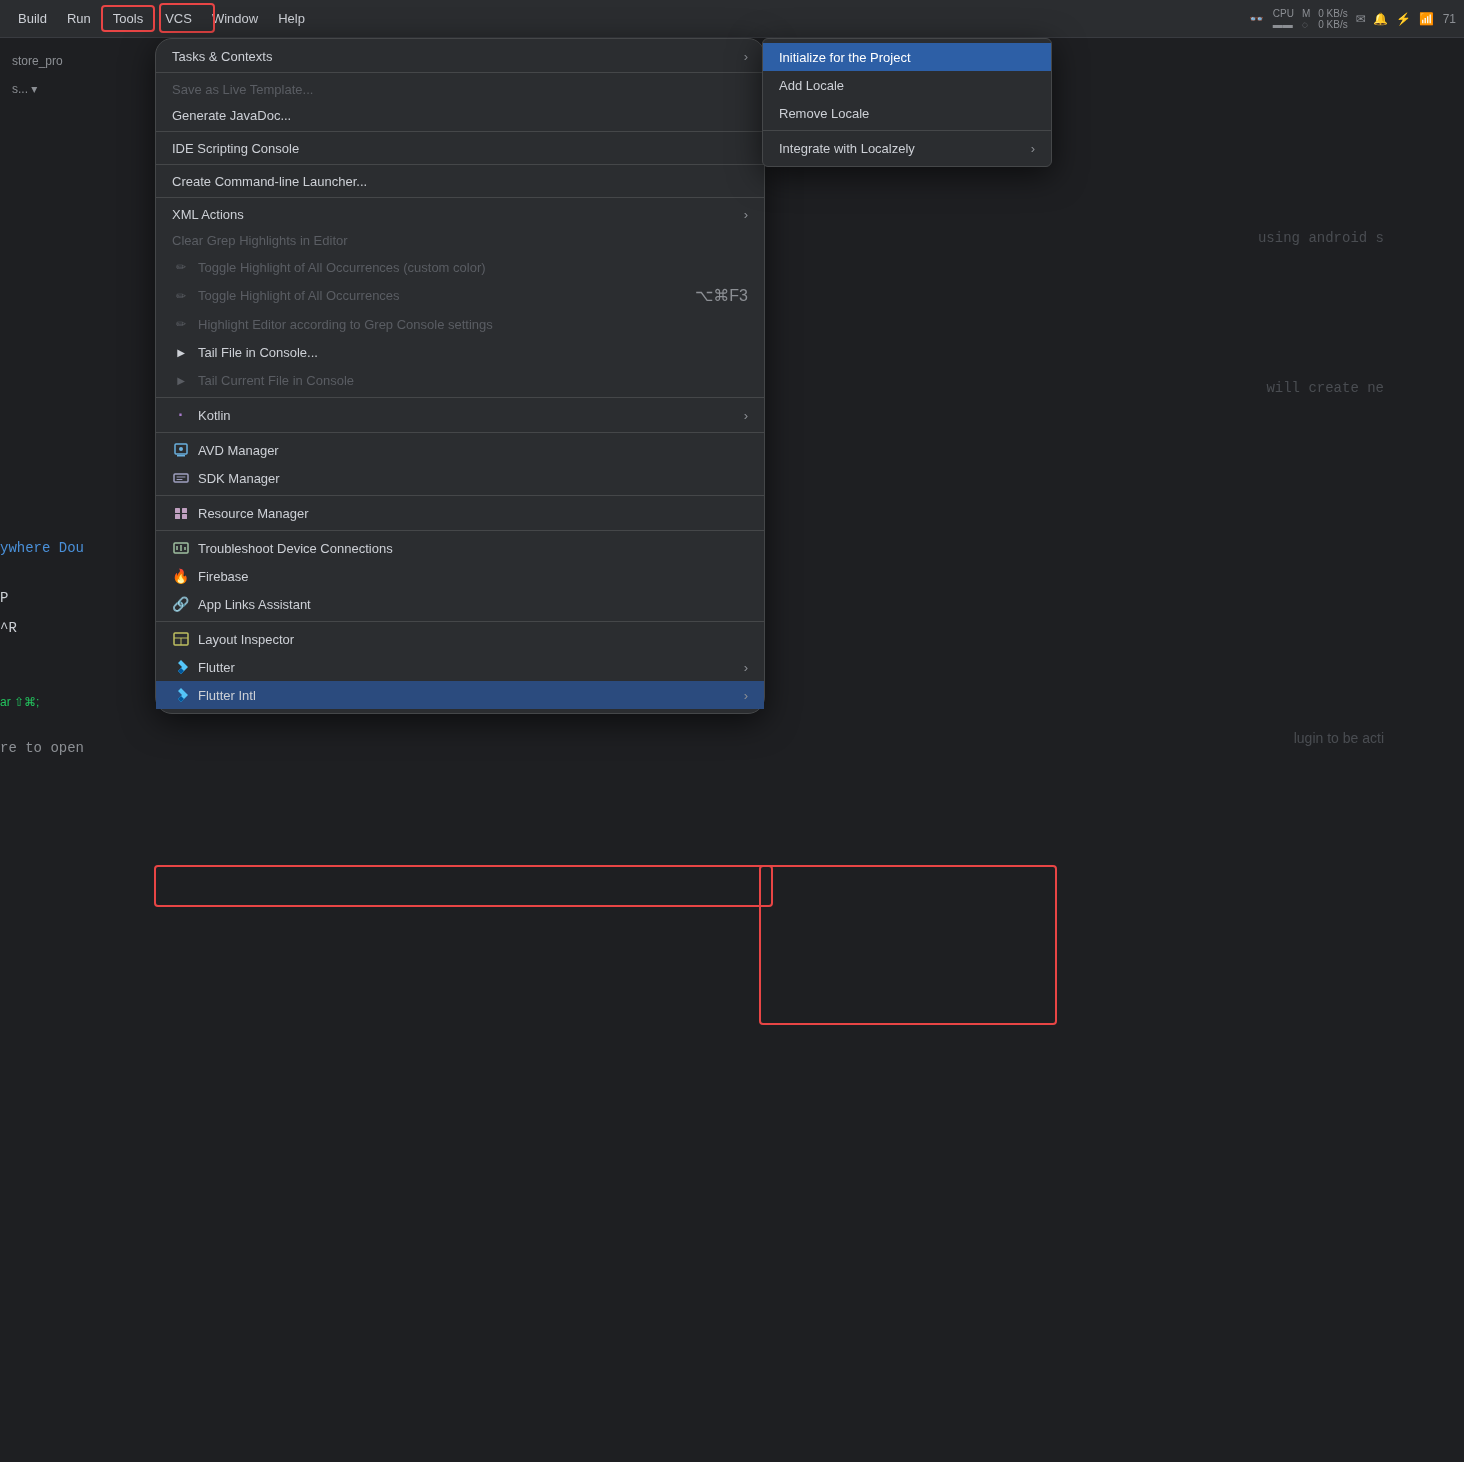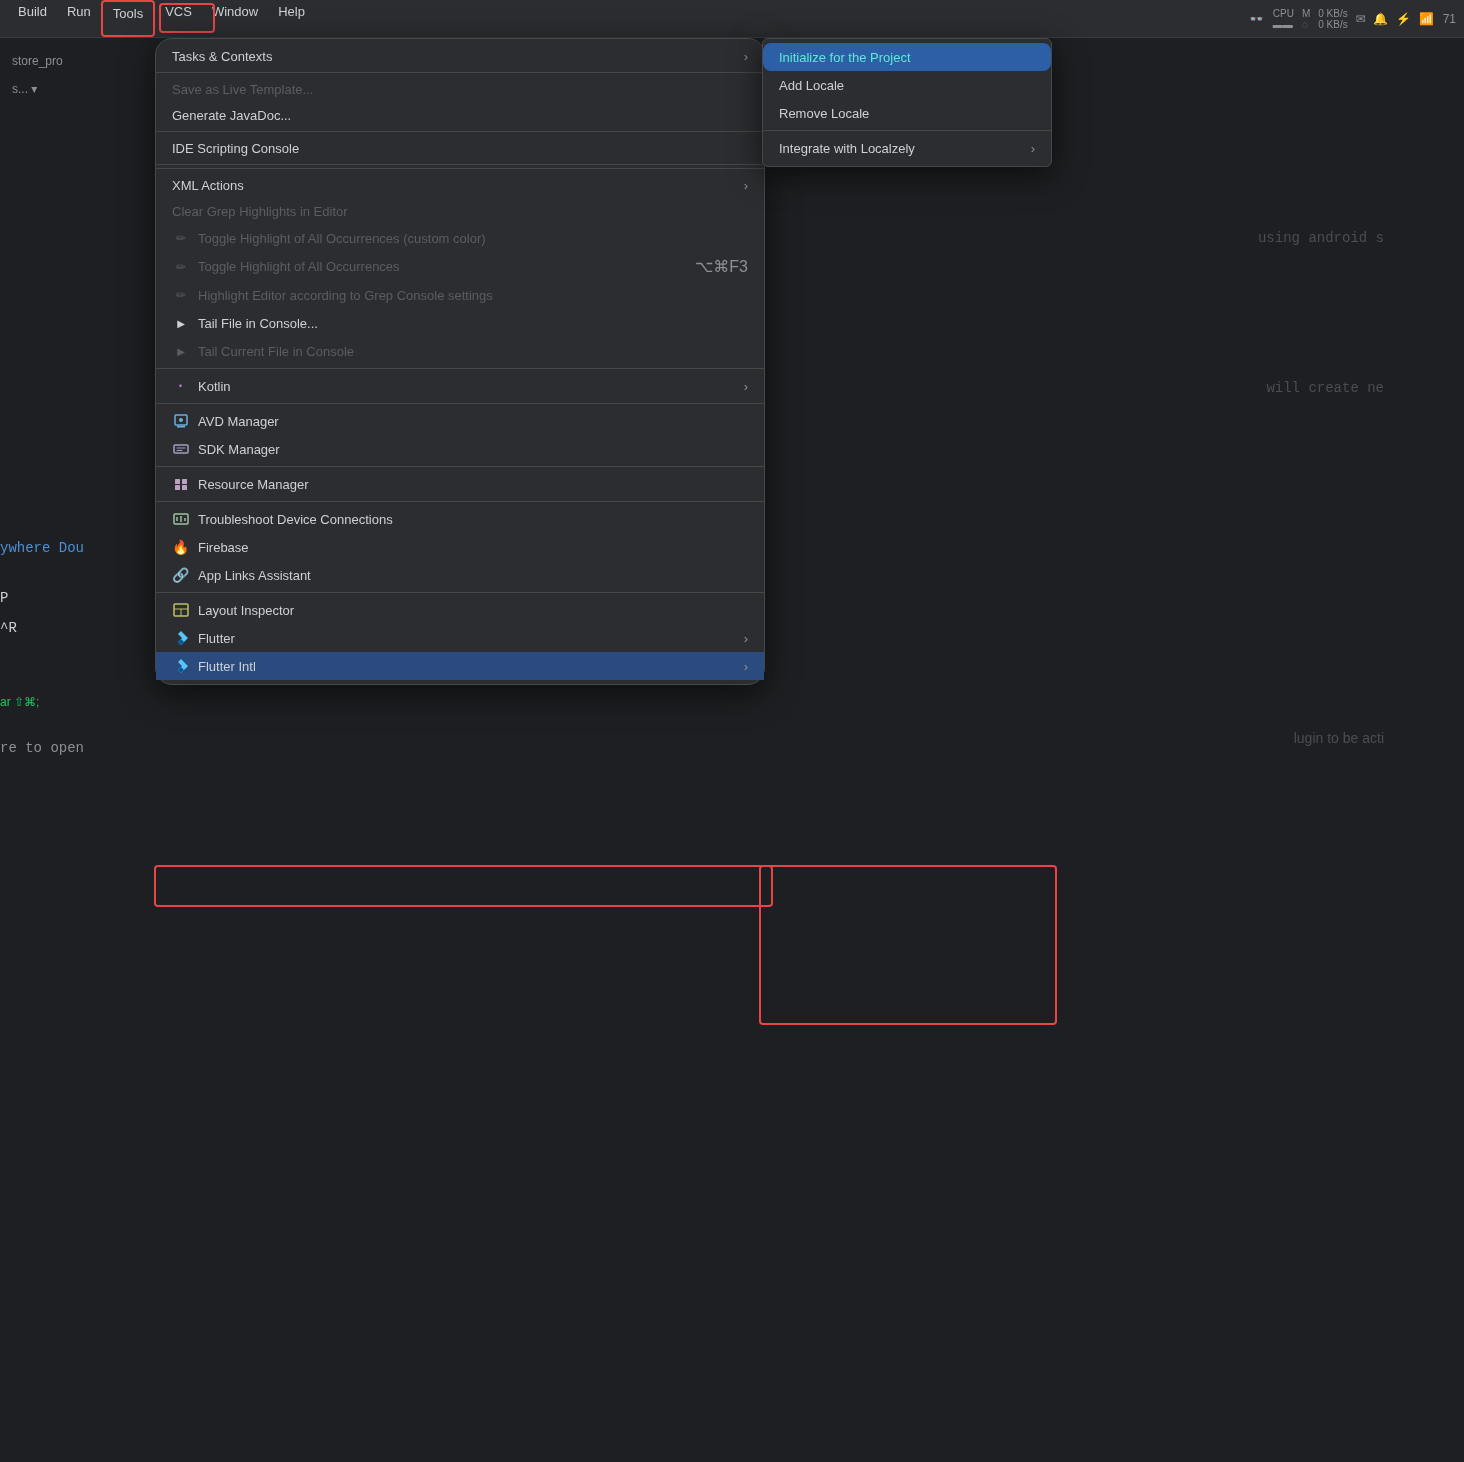--- a/index.html
+++ b/index.html
@@ -23,20 +23,21 @@
     }
 
     
     .menubar {
       position: absolute;
       top: 0; left: 0;
       width: 100%;
       height: 38px;
       background: #2b2d30;
       display: flex;
+      align-items: center;
       padding: 0 8px;
       border-bottom: 1px solid #393b40;
       z-index: 10;
     }
     .menubar-item {
       padding: 4px 10px;
       color: #cdd0d6;
       cursor: pointer;
       border-radius: 4px;
       font-size: 13px;
@@ -134,22 +135,21 @@
       align-items: center;
       padding: 6px 16px;
       cursor: pointer;
       font-size: 13px;
       color: #cdd0d6;
       min-height: 28px;
       position: relative;
     }
     .submenu-item.active {
       background: #2d5fa6;
-      color: #5eead4;
-      border-radius: 8px;
+      color: #ffffff;
     }
     .submenu-item .arrow {
       margin-left: auto;
       color: #8c8f94;
     }
 
     
     .red-outline-tools {
       position: absolute;
       top: 3px;
@@ -252,20 +252,23 @@
   </div>
 
   <div class="menu-separator"></div>
 
   <div class="menu-item">
     <span>IDE Scripting Console</span>
   </div>
 
   <div class="menu-separator"></div>
 
+  <div class="menu-item">
+    <span>Create Command-line Launcher...</span>
+  </div>
 
   <div class="menu-separator"></div>
 
   <div class="menu-item">
     <span>XML Actions</span>
     <span class="arrow">›</span>
   </div>
 
 
   <div class="menu-item disabled">

